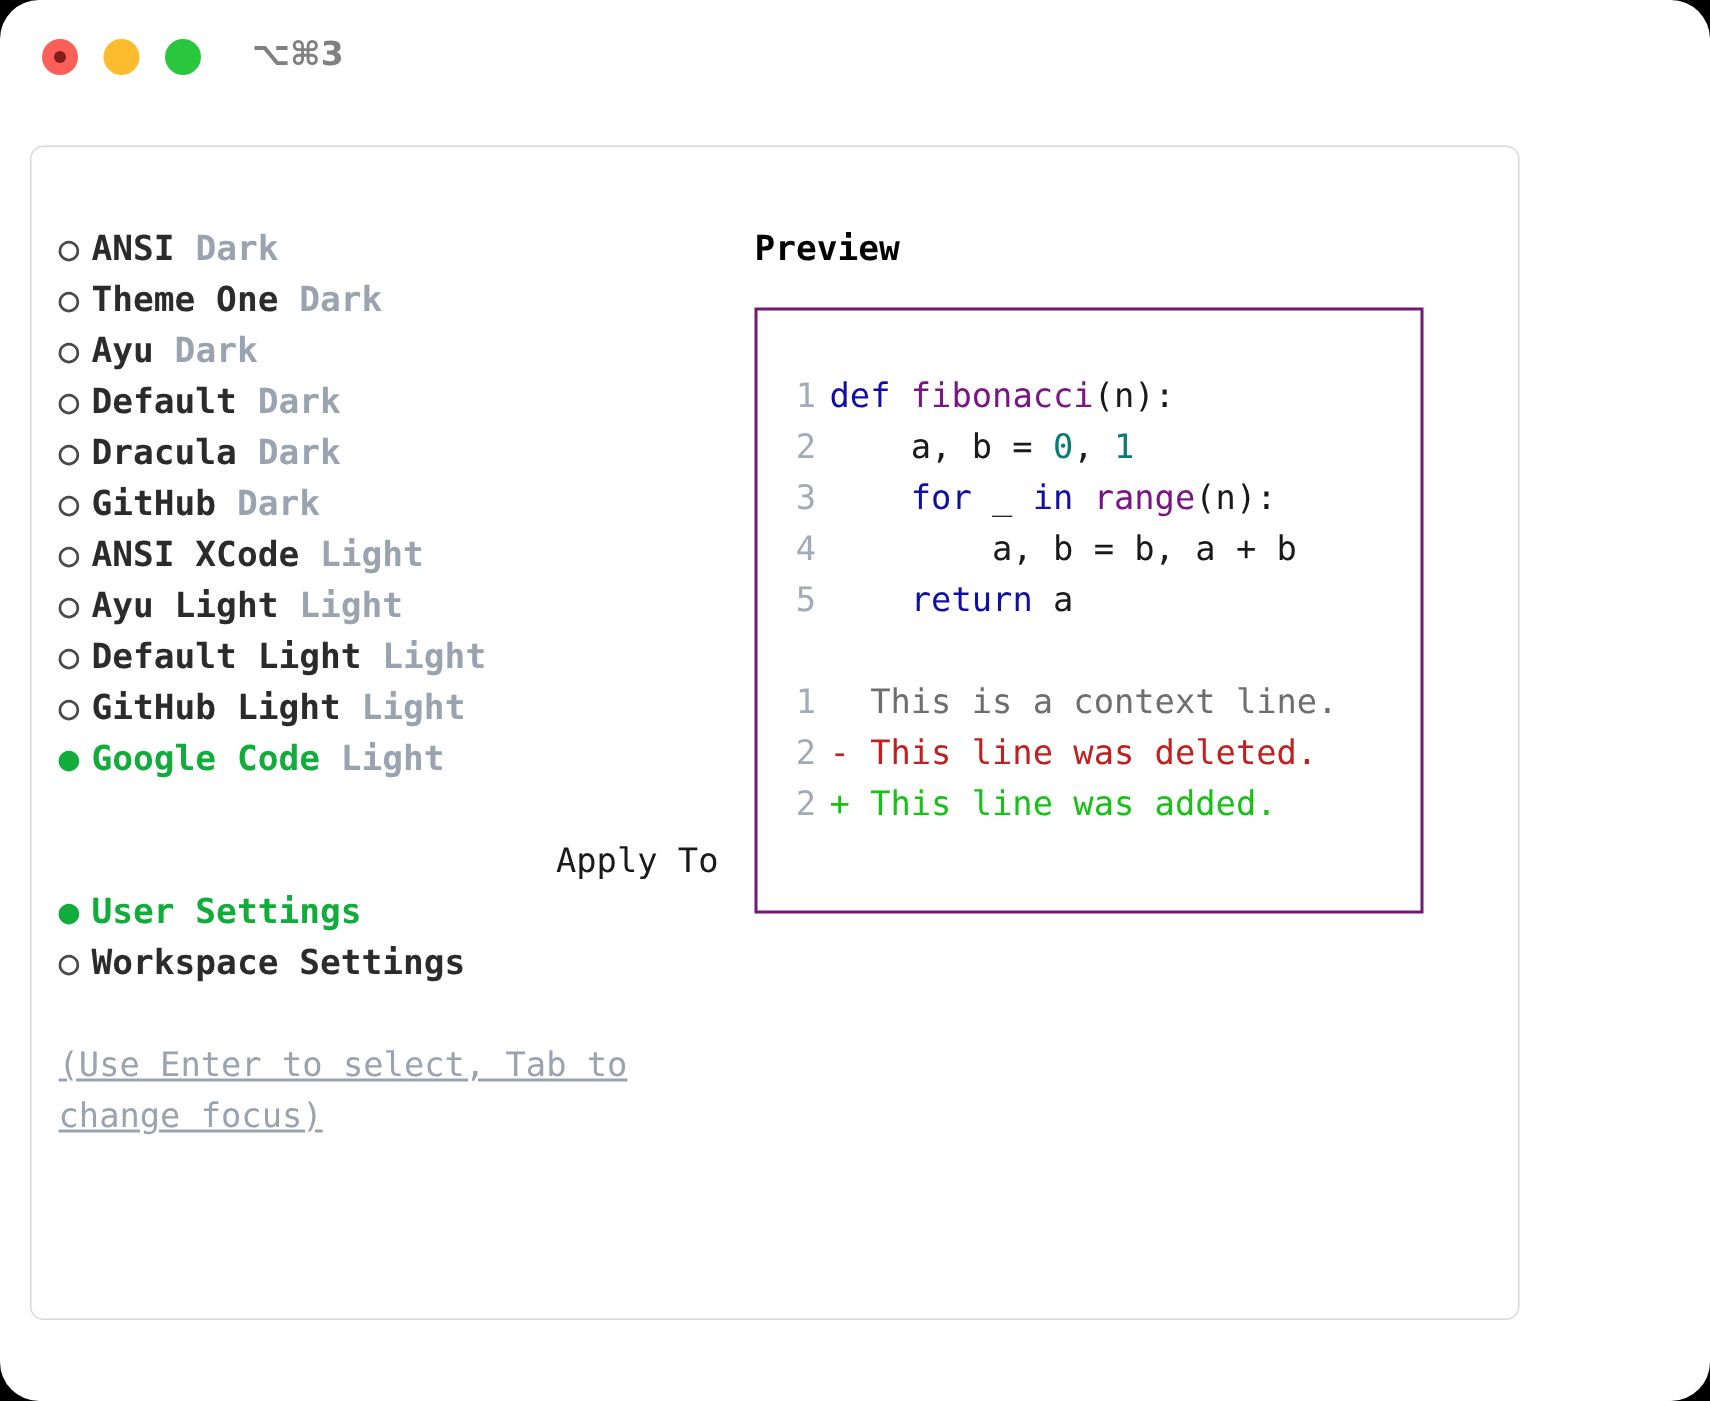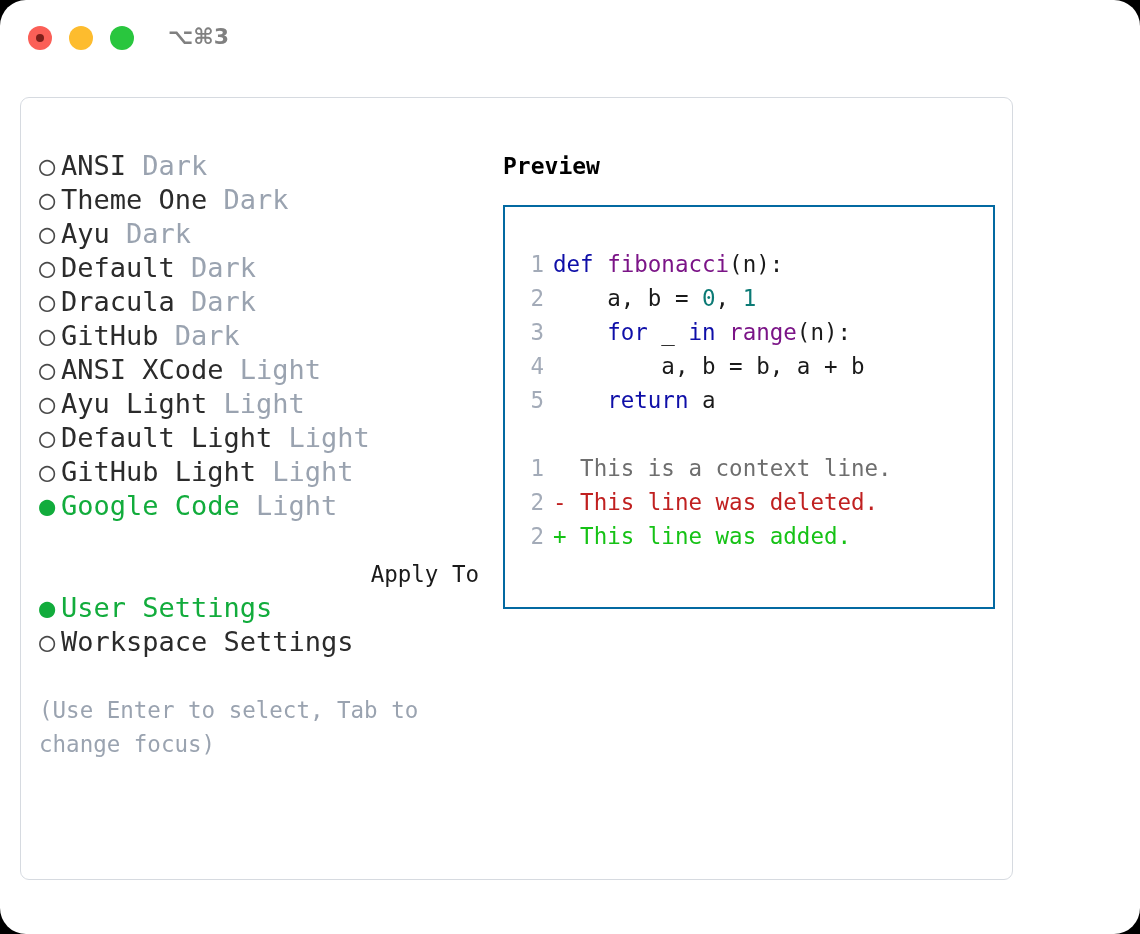--- a/index.html
+++ b/index.html
@@ -95,23 +95,24 @@
   .left-col {
     position: absolute;
     left: 18px;
     top: 51px;
     width: 440px;
   }
 
   .row {
     height: 34px;
     line-height: 34px;
-    font-size: 27px;
+    font-size: 23px;
     white-space: pre;
     color: #2b2b2b;
+    font-weight: bold;
   }
 
   .header-row {
     font-weight: bold;
     color: #000000;
     font-size: 23px;
   }
   .header-row .caret { color: #000000; }
 
   .bullet {
@@ -139,42 +140,43 @@
     padding-left: 28px;
     text-align: right;
   }
 
   .hint {
     margin-top: 34px;
     font-size: 22.5px;
     line-height: 34px;
     color: #9aa3b0;
     width: 404px;
+    text-decoration: underline;
   }
 
   
   .right-col {
     position: absolute;
     left: 482px;
     top: 51px;
     width: 486px;
   }
   .preview-title {
     font-size: 23px;
     font-weight: bold;
     color: #000000;
     line-height: 34px;
     height: 34px;
     white-space: pre;
   }
   .preview-box {
     margin-top: 22px;
-    width: 492px;
+    width: 446px;
     height: 404px;
-    border: 2px solid #0369a1;
+    border: 2px solid #701a75;
     box-sizing: border-box;
     background: #ffffff;
     position: relative;
   }
   .code-area {
     position: absolute;
     left: 14px;
     top: 40px;
     right: 8px;
   }

